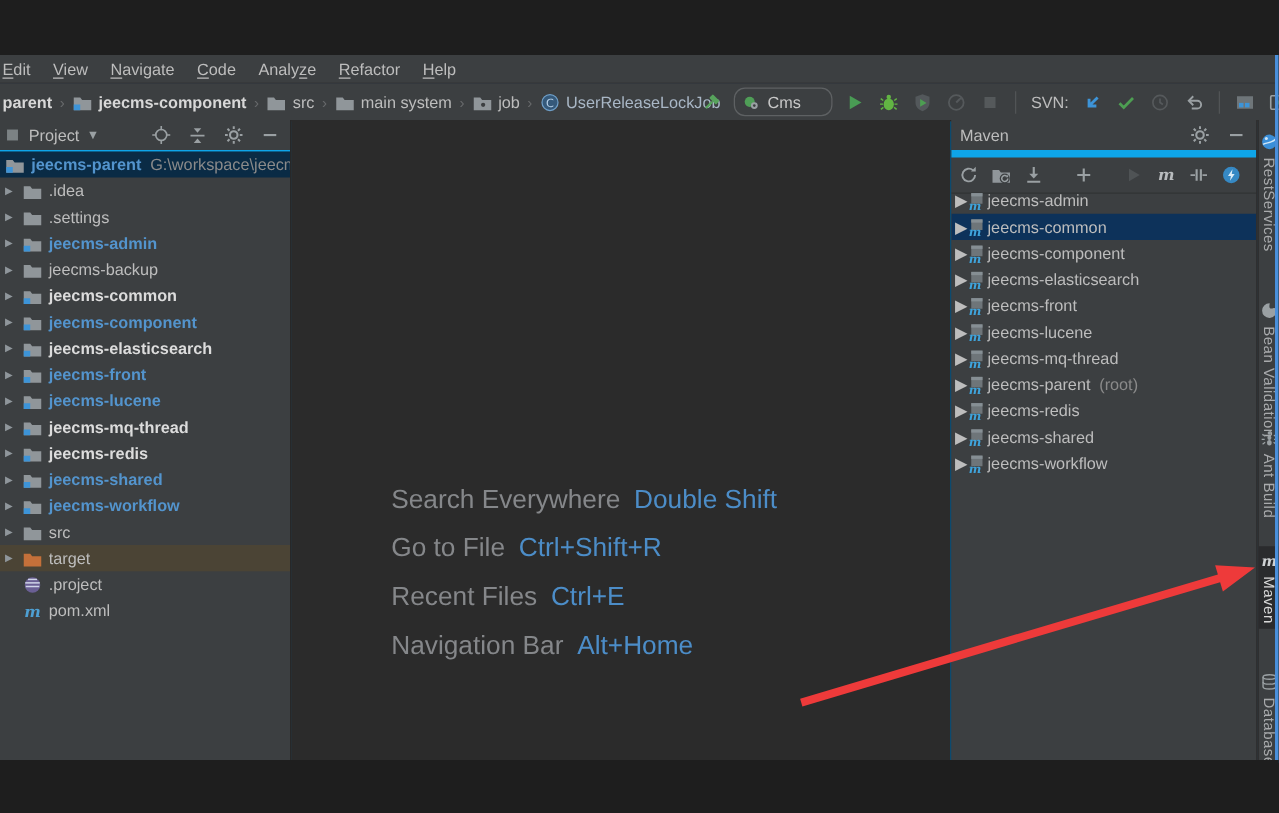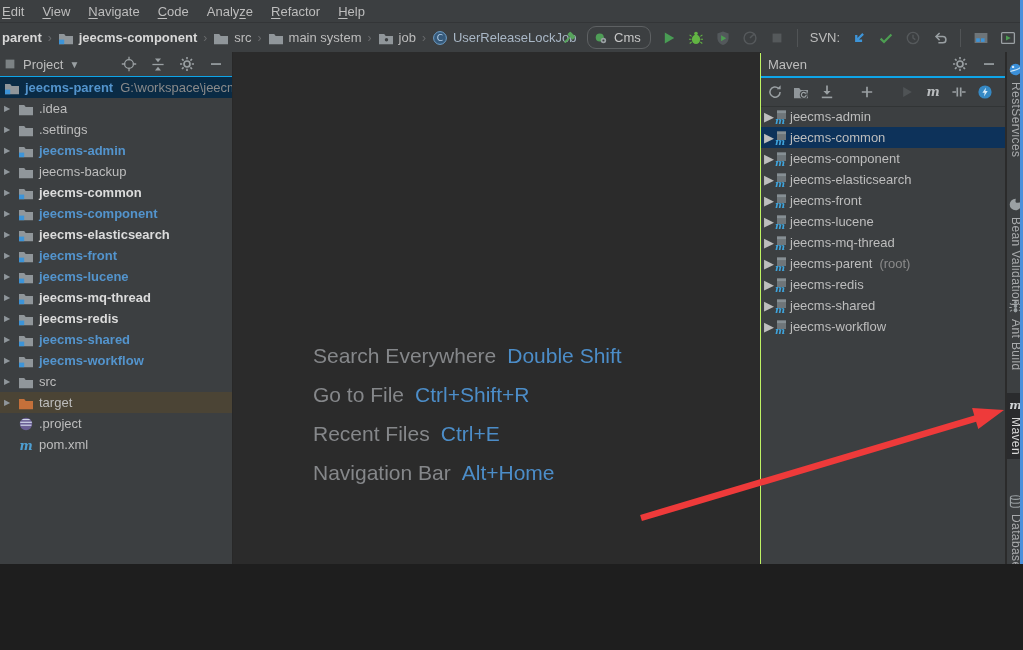--- a/index.html
+++ b/index.html
@@ -1,17 +1,17 @@
 <!DOCTYPE html>
 <html><head>
 <meta charset="utf-8">
 <style>
   html,body{margin:0;padding:0;background:#1e1e1e;}
-  #app{position:relative;width:1023px;height:564px;overflow:hidden;background:#bef264;
-       font-family:"Liberation Sans",sans-serif;font-size:13px;color:#bdbdbd;}
+  #app{position:relative;width:1023px;height:564px;overflow:hidden;background:#0c4a6e;
+       font-family:"Liberation Sans",sans-serif;font-size:13px;color:#bdbdbd;margin-top:44px;}
 
   
   #menubar{position:absolute;left:0;top:0;width:100%;height:22px;background:#3c3f41;
            border-bottom:1px solid #333537;display:flex;align-items:center;}
   .menu-item{padding:0 9px;color:#bdbdbd;cursor:default;white-space:nowrap;}
   .menu-item:first-child{margin-left:-7px;}
   .menu-item .mn{text-decoration:underline;text-underline-offset:2px;}
 
   
   #toolbar{position:absolute;left:0;top:23px;width:100%;height:29px;background:#3c3f41;
@@ -21,30 +21,30 @@
   .crumb .lbl{color:#bdbdbd;}
   .crumb.bold .lbl{color:#d8d8d8;font-weight:bold;}
   .crumb.classname .lbl{color:#a9b7c6;}
   .crumb-sep{color:#67696b;font-size:12px;margin:0 1px;}
   #toolbar-actions{position:absolute;left:560px;top:0;height:29px;display:flex;align-items:center;gap:9px;}
   .tb-btn{display:flex;align-items:center;justify-content:center;width:18px;height:18px;}
   .tb-btn.disabled{opacity:.55;}
   .tb-sep{width:1px;height:18px;background:#515456;margin:0 2px;}
   .tb-label{color:#bdbdbd;margin:0 1px;}
   .combo{display:flex;align-items:center;gap:6px;border:1px solid #5e6163;border-radius:9px;
-         padding:1px 9px 1px 6px;height:19px;color:#c7c7c7;}
+         padding:1px 24px 1px 6px;height:19px;color:#c7c7c7;}
 
   
   .ic{display:inline-flex;width:16px;height:16px;flex:0 0 auto;}
   .ic svg{width:100%;height:100%;}
   .ic-sm{width:14px;height:14px;}
 
   
   .panel-header{height:24px;display:flex;align-items:center;padding:0 7px;gap:6px;
-                border-bottom:2px solid #0ea5e9;color:#bdbdbd;}
+                border-bottom:6px solid #0ea5e9;color:#bdbdbd;}
   .ph-actions{margin-left:auto;display:flex;align-items:center;gap:11px;}
   .caret{color:#9aa0a3;font-size:10px;}
 
   
   #project-panel{position:absolute;left:0;top:52px;width:232px;bottom:0;background:#3c3f41;
                  border-right:1px solid #282828;overflow:hidden;}
   #project-tree{position:absolute;top:25px;left:0;right:0;bottom:0;overflow:hidden;}
   .tree-row{height:21px;display:flex;align-items:center;white-space:nowrap;padding-left:4px;cursor:default;}
   .tree-row .chev{width:14px;font-size:8px;color:#8f969b;text-align:left;flex:0 0 auto;}
   .tree-row .ic{margin-right:5px;}

